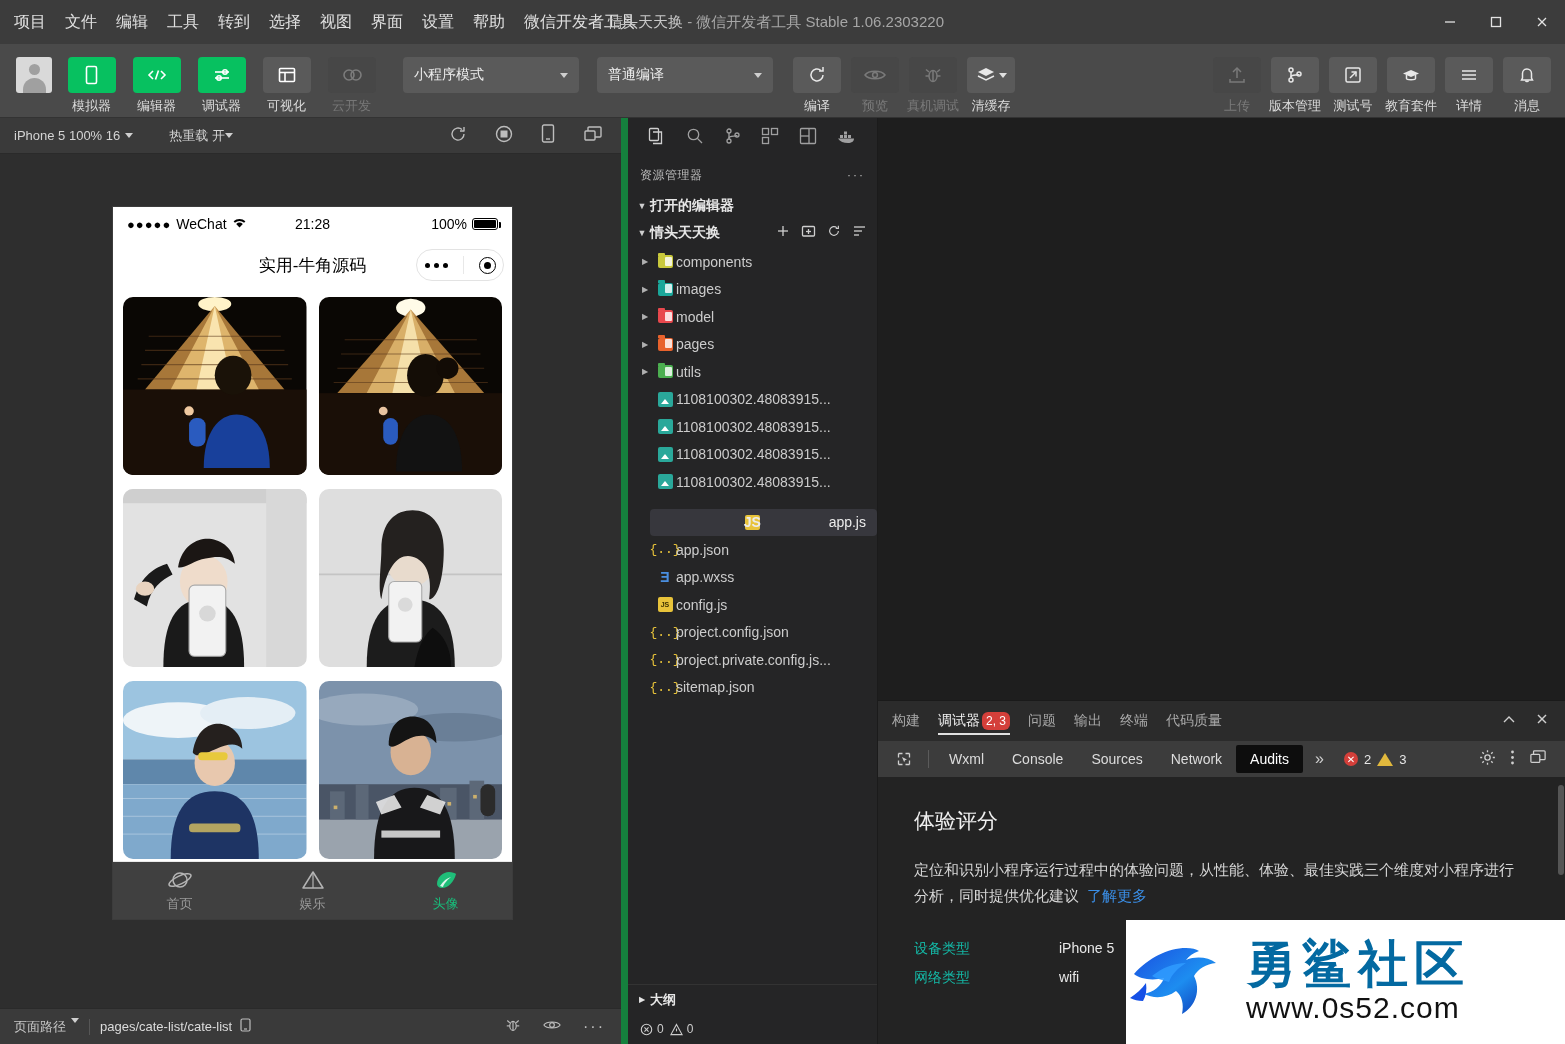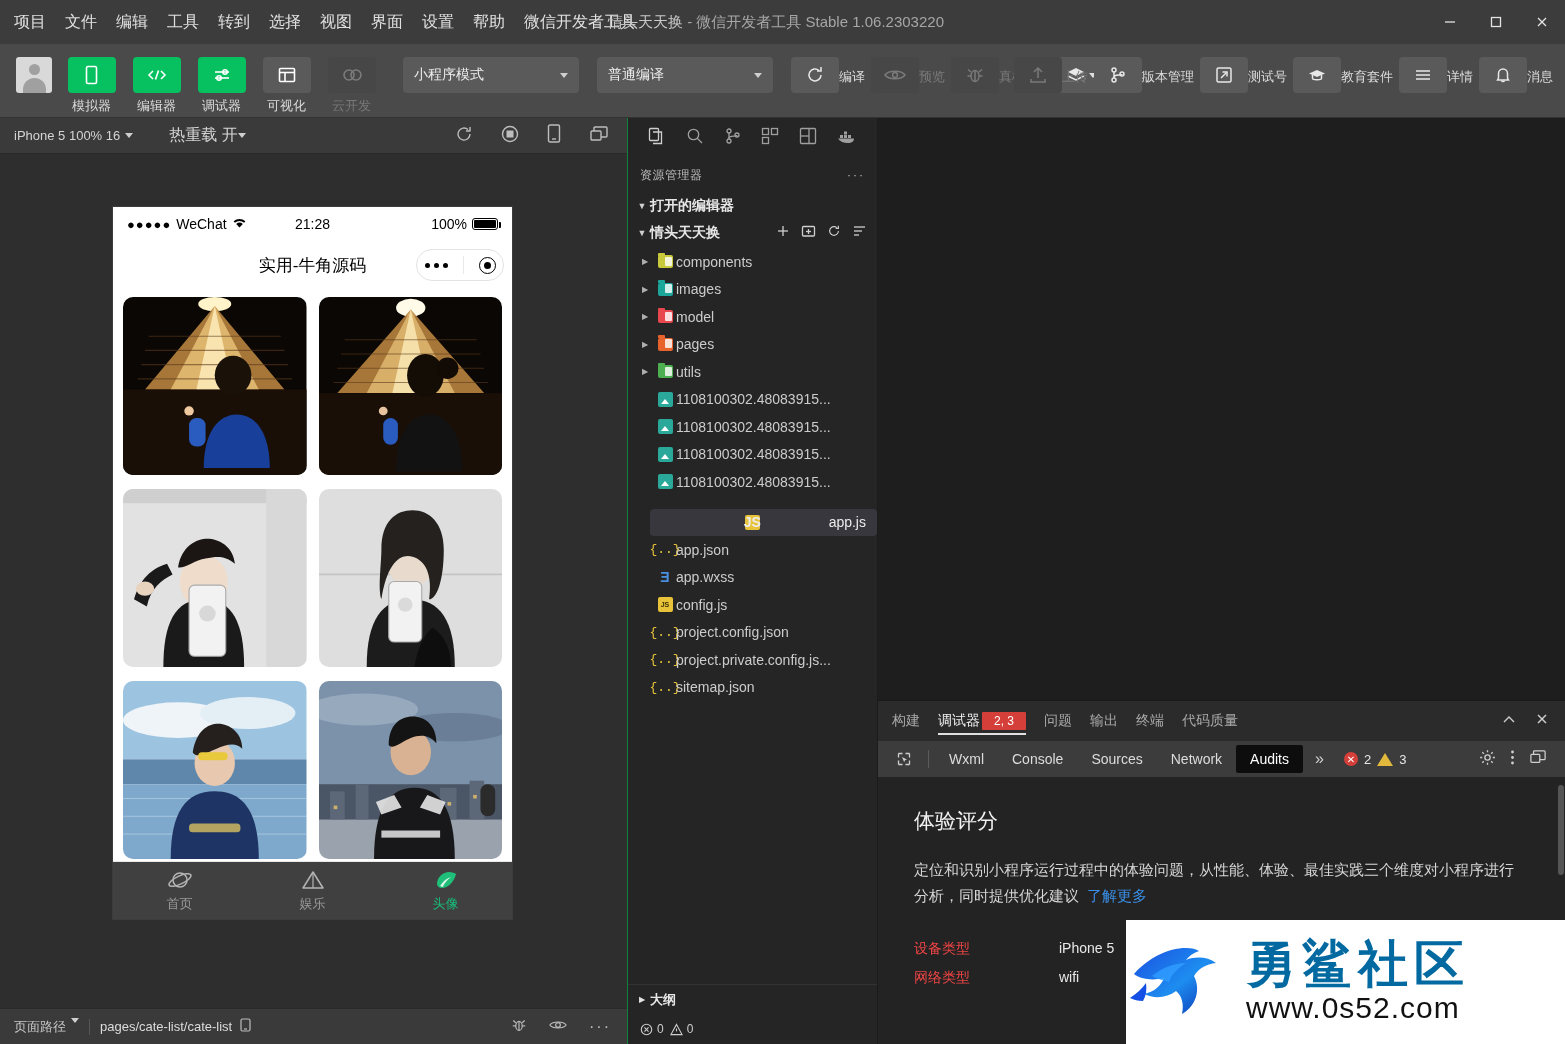--- a/index.html
+++ b/index.html
@@ -52,38 +52,38 @@
   .tbtn.dim .box svg { stroke: #7c7c7c; }
 
   .sel {
     margin: 13px 0 0 22px; height: 36px; min-width: 176px; background: #5a5a5a; border-radius: 4px;
     display: flex; align-items: center; justify-content: space-between; padding: 0 11px; cursor: default;
   }
   .sel span { font-size: 14px; color: #ececec; }
   .caret { width: 0; height: 0; border-left: 4px solid transparent; border-right: 4px solid transparent; border-top: 5px solid #cfcfcf; }
 
   .agroup { display: flex; gap: 6px; margin: 13px 0 0 18px; }
-  .abtn { display: flex; align-items: center; min-width: 52px; cursor: default; }
+  .abtn { display: flex; flex-direction: column; align-items: center; min-width: 52px; cursor: default; }
   .abtn .box { width: 48px; height: 36px; border-radius: 4px; background: #5a5a5a; display: flex; align-items: center; justify-content: center; }
   .abtn.dim .box { background: #474747; }
   .abtn .lbl { font-size: 13px; color: #dcdcdc; margin-top: 4px; white-space: nowrap; }
   .abtn.dim .lbl { color: #7a7a7a; }
   .abtn .box svg { stroke: #e8e8e8; fill: none; stroke-width: 1.5; }
   .abtn.dim .box svg { stroke: #7a7a7a; }
 
   .rgroup { position: absolute; right: 12px; top: 13px; display: flex; gap: 6px; }
 
   
   .body { flex: 1; display: flex; min-height: 0; }
 
   
-  .simcol { width: 628px; background: #2e2e2e; display: flex; flex-direction: column; border-right: 1px solid #15803d; }
+  .simcol { width: 628px; background: #2e2e2e; display: flex; flex-direction: column; border-right: 7px solid #15803d; }
   .simbar { height: 36px; background: #3a3a3a; display: flex; align-items: center; border-bottom: 1px solid #2a2a2a; position: relative; }
   .simbar .dd { font-size: 13px; color: #d4d4d4; margin-left: 14px; display: flex; align-items: center; gap: 5px; cursor: default; }
-  .simbar .dd2 { font-size: 16px; color: #d4d4d4; margin-left: 36px; display: flex; align-items: center; cursor: default; }
+  .simbar .dd2 { font-size: 13px; color: #d4d4d4; margin-left: 36px; display: flex; align-items: center; cursor: default; }
   .simbar .icons { position: absolute; right: 18px; display: flex; gap: 28px; align-items: center; }
   .simbar .icons svg { stroke: #bdbdbd; fill: none; stroke-width: 1.4; }
 
   .simstage { flex: 1; position: relative; background: #2e2e2e; }
   .phone {
     position: absolute; left: 112px; top: 52px; width: 401px; height: 714px;
     background: #fff; border: 1px solid #3c3c3c; display: flex; flex-direction: column; overflow: hidden;
   }
   .statusbar { height: 34px; display: flex; align-items: center; padding: 0 14px; font-size: 14px; color: #000; position: relative; }
   .sb-left { display: flex; align-items: center; gap: 5px; }
@@ -157,21 +157,21 @@
   .expfoot svg { stroke: #cdcdcd; fill: none; stroke-width: 1.2; }
 
   
   .rightcol { flex: 1; display: flex; flex-direction: column; min-width: 0; background: #1e1e1e; }
   .editor { flex: 1; background: #1e1e1e; min-height: 0; }
   .devtools { height: 344px; background: #2b2b2b; display: flex; flex-direction: column; border-top: 1px solid #1a1a1a; }
   .dt-tabs { height: 40px; display: flex; align-items: center; padding-left: 14px; gap: 18px; position: relative; background: #2b2b2b; }
   .dt-tab { font-size: 14px; color: #a9a9a9; height: 40px; display: flex; align-items: center; cursor: default; position: relative; }
   .dt-tab.active { color: #f2f2f2; }
   .dt-tab.active::after { content: ""; position: absolute; left: 0; right: 0; bottom: 6px; height: 2px; background: #e0e0e0; }
-  .badge { background: #d43f3a; color: #fff; font-size: 12px; border-radius: 1px; padding: 2px 12px; margin-left: 2px; }
+  .badge { background: #d43f3a; color: #fff; font-size: 12px; border-radius: 6px; padding: 2px 4px; margin-left: 2px; }
   .dt-tabs .rc { margin-left: auto; display: flex; gap: 18px; padding-right: 16px; align-items: center; }
   .dt-tabs .rc svg { stroke: #cfcfcf; fill: none; stroke-width: 1.4; }
 
   .dt-sub { height: 36px; background: #3c3c3c; display: flex; align-items: center; padding: 0 8px; gap: 0; }
   .dt-sub .cursor-ic { padding: 0 10px; display: flex; align-items: center; }
   .dt-sub .cursor-ic svg { stroke: #cfcfcf; fill: none; stroke-width: 1.3; }
   .dt-sub .vbar { width: 1px; height: 18px; background: #5b5b5b; margin: 0 6px; }
   .dt-sub .stab { font-size: 14px; color: #dcdcdc; padding: 6px 14px; cursor: default; border-radius: 2px; }
   .dt-sub .stab.active { background: #0d0d0d; color: #fff; }
   .dt-sub .chev { color: #cfcfcf; padding: 0 12px; font-size: 16px; cursor: default; }
@@ -180,21 +180,21 @@
   .warntri { width: 0; height: 0; border-left: 8px solid transparent; border-right: 8px solid transparent; border-bottom: 13px solid #e2b93d; }
   .dt-sub .rtools { margin-left: auto; display: flex; gap: 14px; align-items: center; padding-right: 10px; }
   .dt-sub .rtools svg { stroke: #cfcfcf; fill: none; stroke-width: 1.4; }
 
   .audits { flex: 1; background: #232323; padding: 30px 0 0 36px; overflow: hidden; position: relative; }
   .audits h2 { font-size: 21px; color: #f0f0f0; font-weight: normal; margin-bottom: 22px; }
   .audits p { font-size: 15px; color: #d6d6d6; line-height: 1.7; max-width: 608px; }
   .audits a { color: #3a8ee6; text-decoration: none; margin-left: 8px; }
   .kv { margin-top: 32px; font-size: 14px; }
   .kv .kvr { display: flex; margin-bottom: 11px; }
-  .kv .k { width: 145px; color: #ef4444; }
+  .kv .k { width: 145px; color: #14b8a6; }
   .kv .v { color: #e8e8e8; }
 
   .watermark { position: absolute; left: 1126px; top: 920px; width: 439px; height: 124px; background: #fff; display: flex; align-items: center; overflow: hidden; }
   .wm-logo { width: 120px; height: 100px; flex: 0 0 120px; }
   .wm-txt { display: flex; flex-direction: column; justify-content: center; }
   .wm-cn { font-size: 50px; color: #0369a1; font-family: "Liberation Serif", serif; font-weight: bold; letter-spacing: 6px; line-height: 1; }
   .wm-url { font-size: 30px; color: #111; letter-spacing: 1px; margin-top: 2px; }
   .scrollthumb { position: absolute; right: 1px; top: 8px; width: 6px; height: 90px; background: #555; border-radius: 3px; }
 </style>
 </head>

